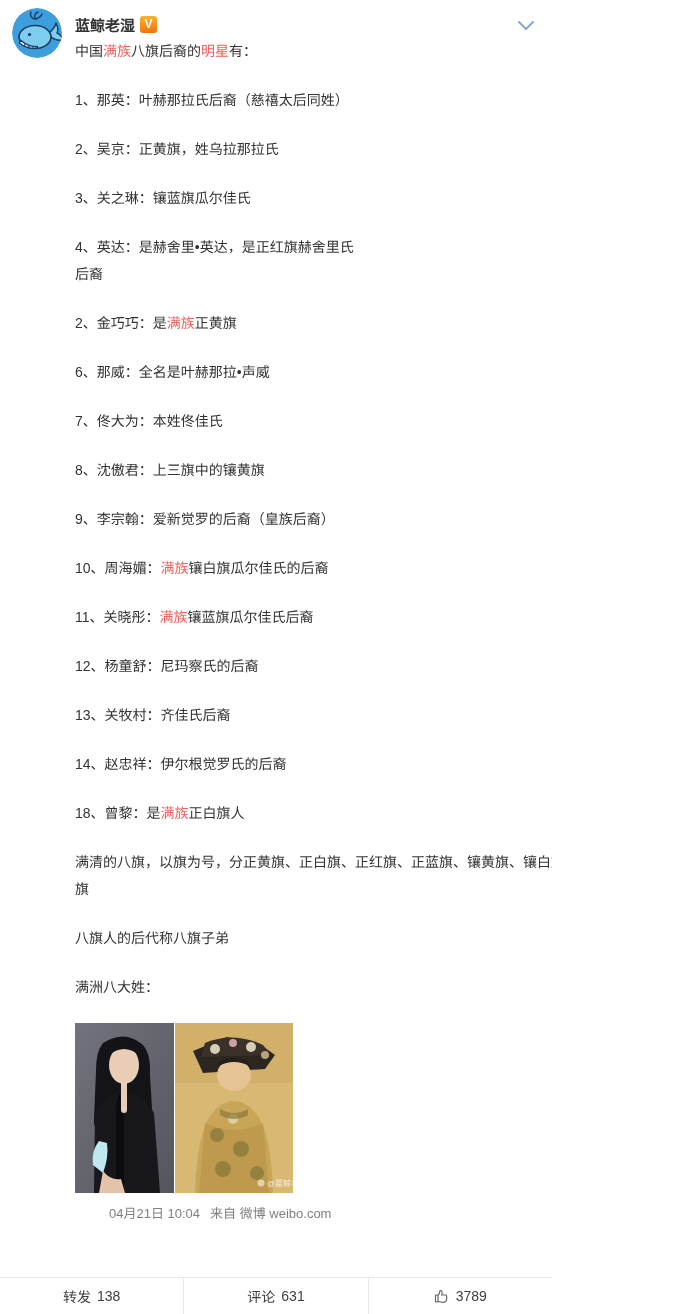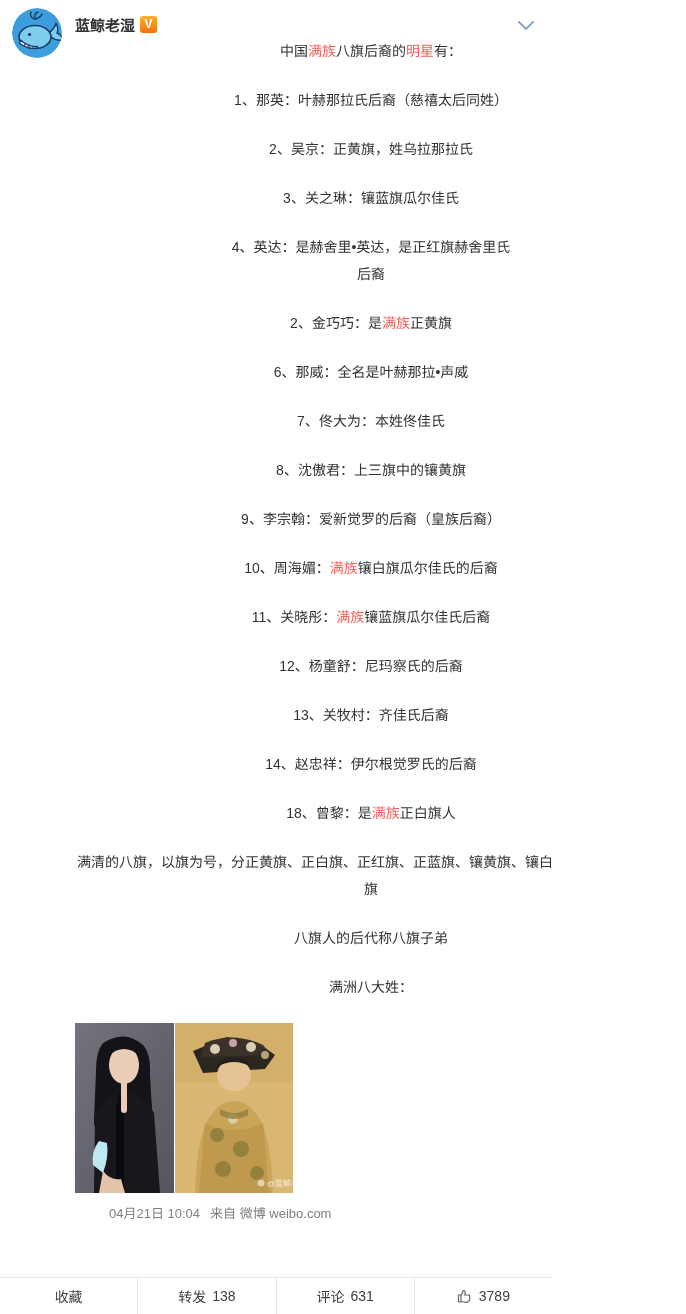--- a/index.html
+++ b/index.html
@@ -10,21 +10,21 @@
   .avatar { position:absolute; left:12px; top:8px; width:50px; height:50px; border-radius:50%; overflow:hidden; cursor:pointer; }
   .header { padding-top:14px; margin-left:75px; }
   .name-row { display:flex; align-items:center; gap:5px; height:20px; }
   .username { font-size:15px; font-weight:700; color:#333; cursor:pointer; }
   .vbadge { width:17px; height:17px; border-radius:3px; background:linear-gradient(180deg,#fcb22c 0%,#f2720f 100%);
             color:#fff; font-size:12px; font-weight:700; display:flex; align-items:center; justify-content:center; }
   .collapse-chevron { position:absolute; right:18px; top:16px; cursor:pointer; }
 
   
   .content { margin-left:75px; width:592px; font-size:14px; color:#333; margin-top:4px; }
-  .para { line-height:27px; margin-bottom:22px;text-align:center; }
+  .para { line-height:27px; margin-bottom:22px; }
   .hl { color:#f0625c; }
   .fold-link { color:#6592d6; text-decoration:none; cursor:pointer; white-space:nowrap; margin-left:6px; }
   .fold-link svg { vertical-align:middle; margin-left:2px; }
 
   
   .photos { display:flex; gap:1px; margin-top:6px; width:218px; height:170px; cursor:pointer; }
   .photos svg { display:block; }
 
   
   .meta { margin-left:109px; margin-top:10px; font-size:13px; color:#808080; display:flex; gap:10px; }
@@ -147,23 +147,20 @@
     </div>
   </div>
 
   <div class="meta">
     <span>04月21日 10:04</span>
     <span class="src">来自 微博 weibo.com</span>
   </div>
 
   <div class="actionbar">
     <div class="cell">
-      <span>收藏</span>
-    </div>
-    <div class="cell">
       <span>转发</span>
       <span>138</span>
     </div>
     <div class="cell">
       <span>评论</span>
       <span>631</span>
     </div>
     <div class="cell">
       <svg width="16" height="16" viewBox="0 0 16 16">
         <path d="M1.5 7 h2.5 v7 h-2.5 z M4 13.2 c3 1.2 6.5 1.2 7.8 0.2 c0.9 -0.8 1.4 -5.2 0.3 -6.4 l-4.4 0 c0.6 -2 0.8 -3.6 -0.3 -4.3 c-0.9 -0.5 -1.5 0 -1.6 0.9 c-0.2 1.5 -0.9 2.8 -1.8 3.6" fill="none" stroke="#666" stroke-width="1.2" stroke-linejoin="round"></path>

